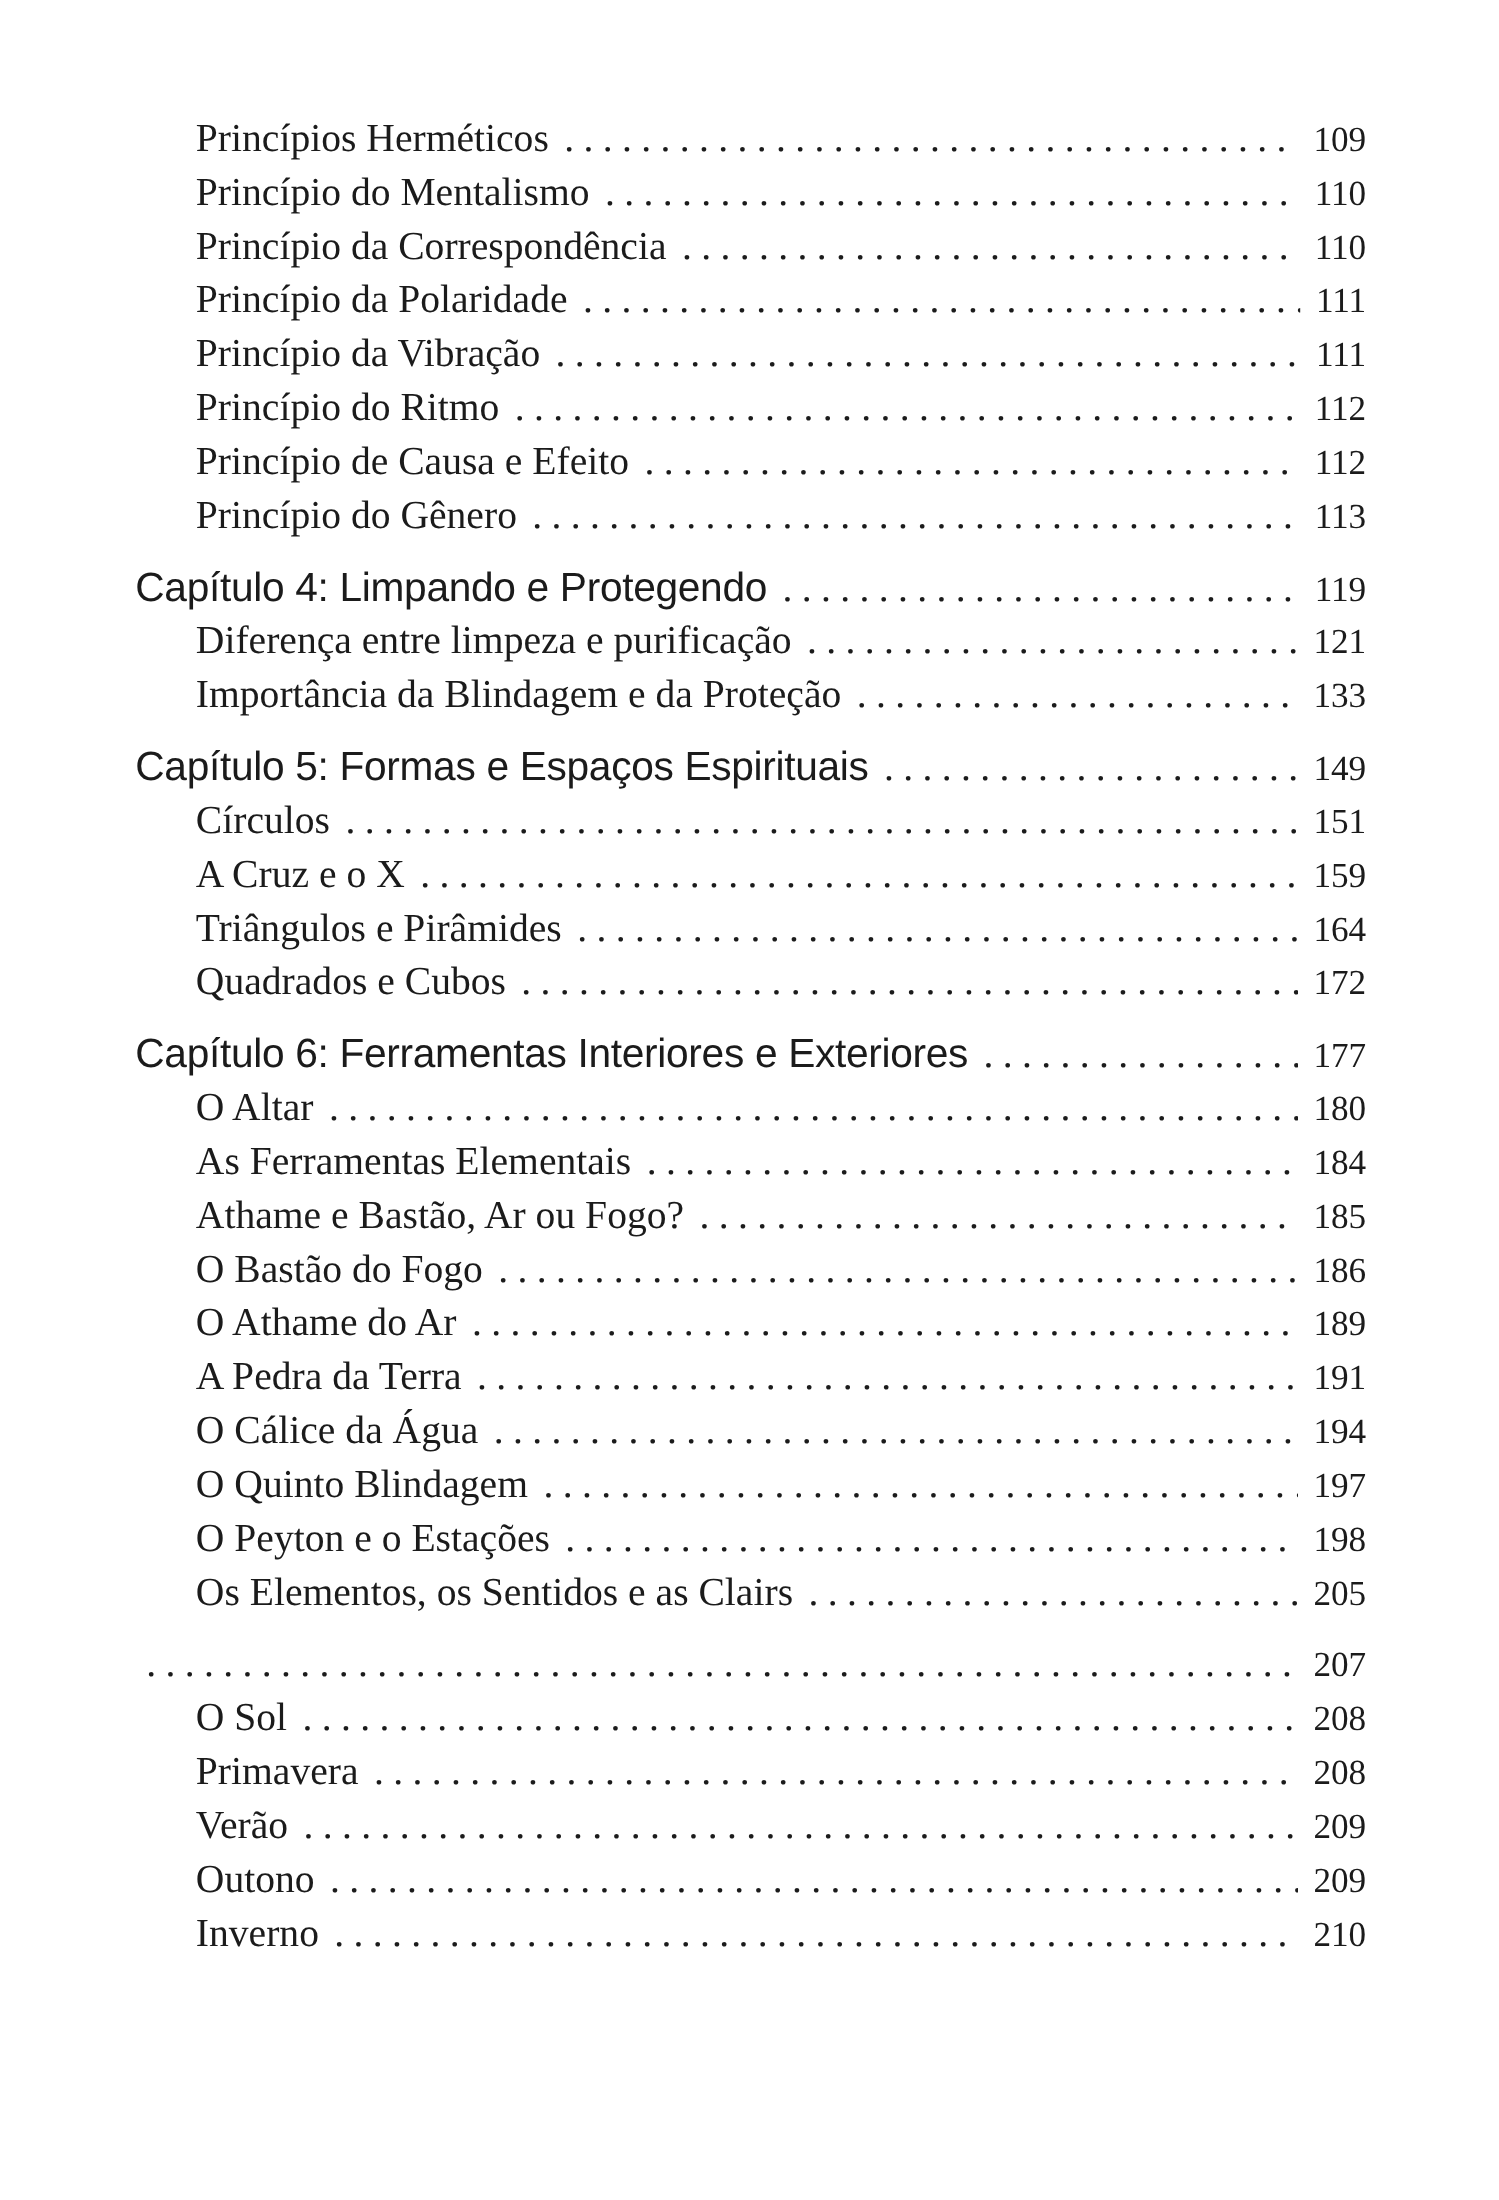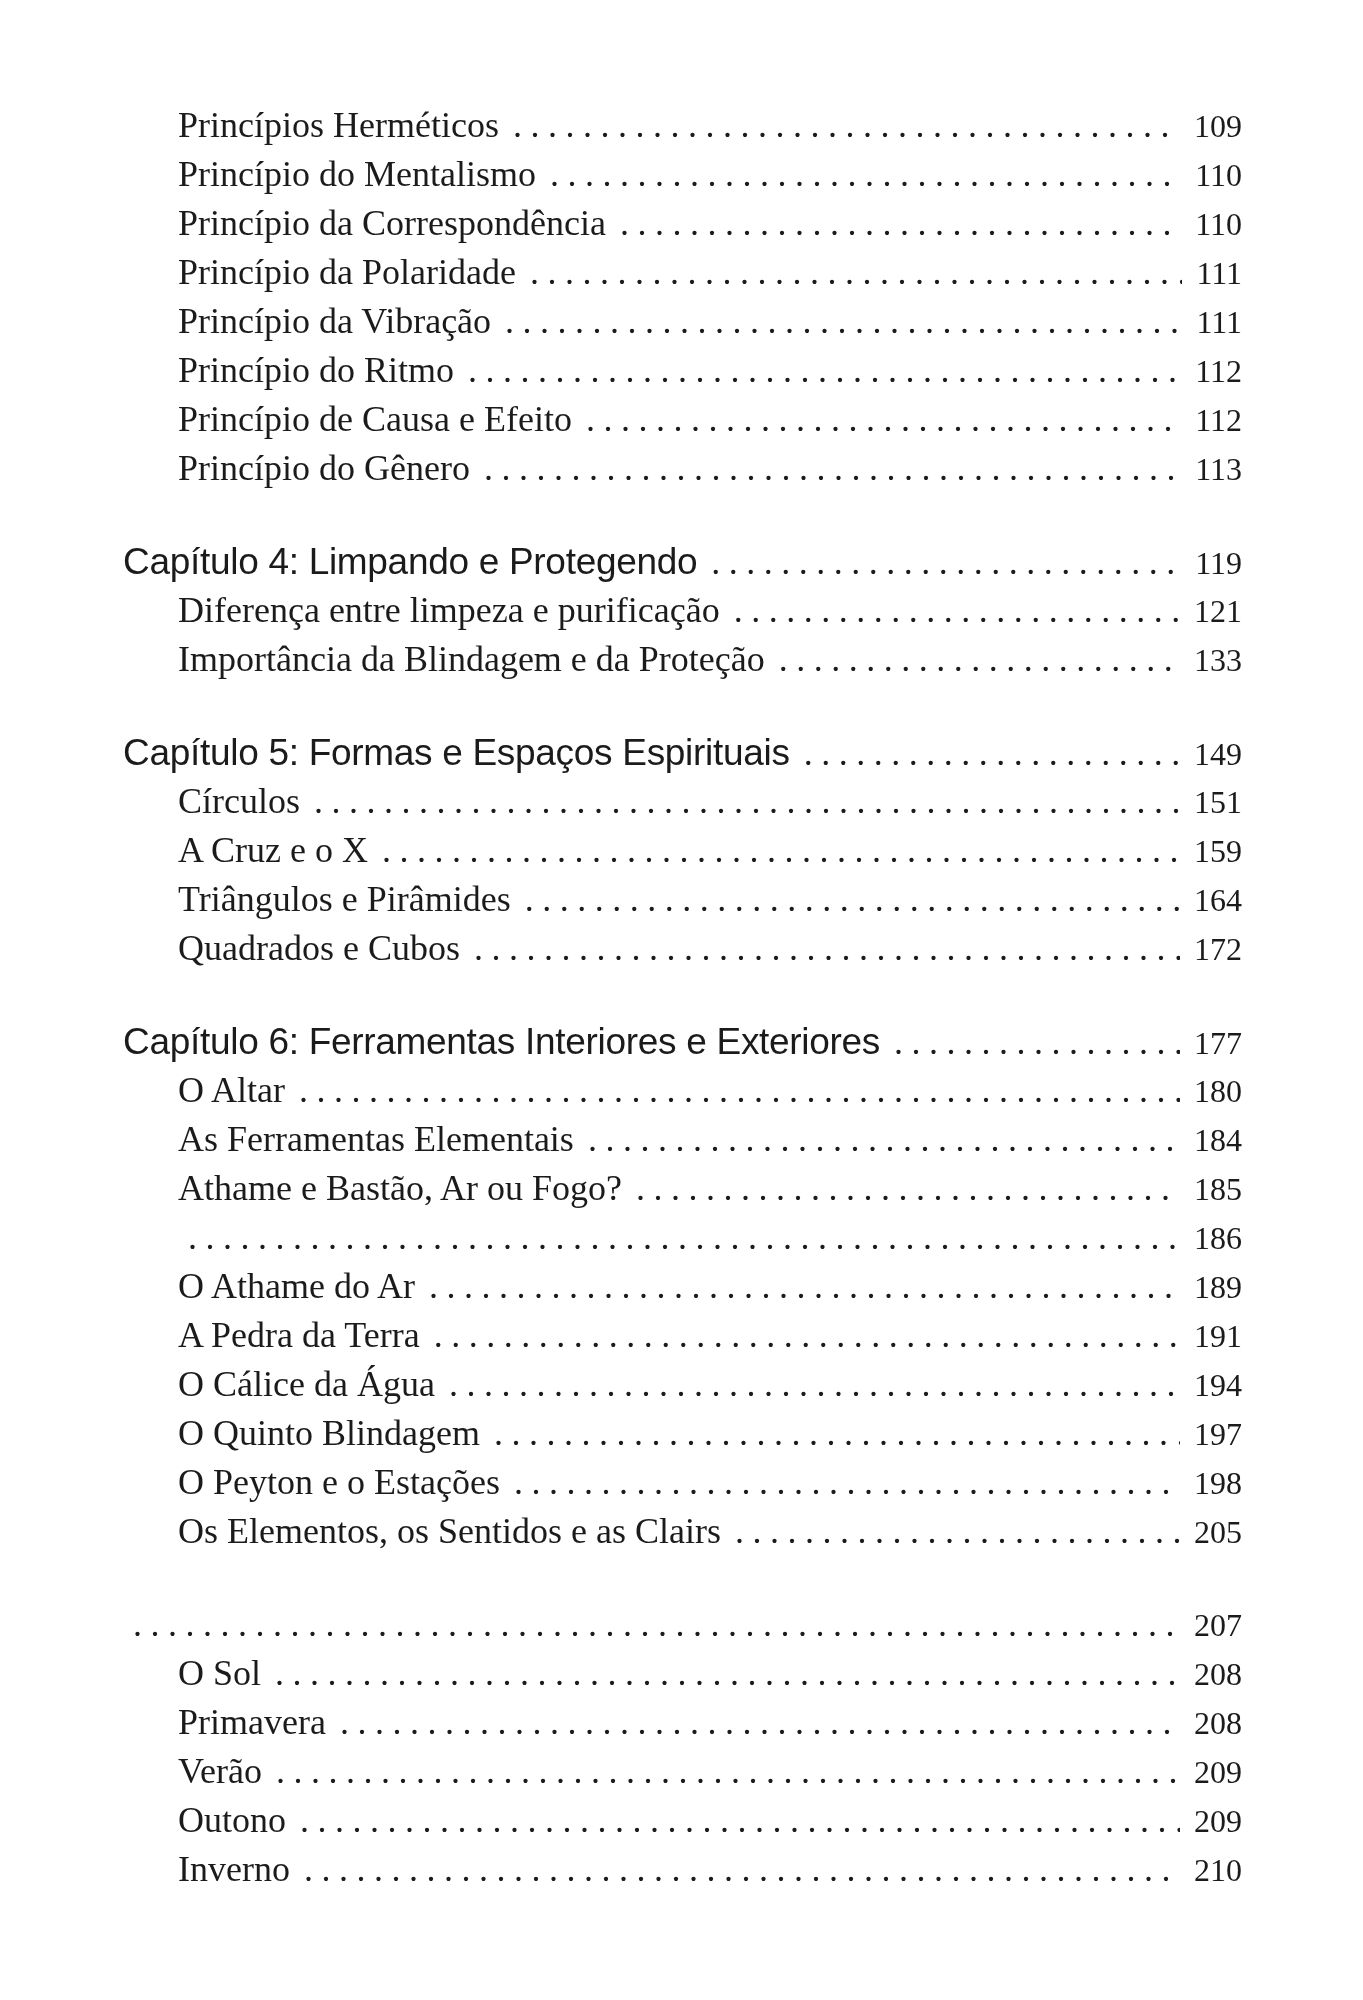--- a/index.html
+++ b/index.html
@@ -25,21 +25,21 @@
     display: flex;
     align-items: baseline;
     height: 49px;
     line-height: 49px;
     overflow: hidden;
   }
   .row.sub {
     padding-left: 55px;
   }
   .row.chapter {
-    margin-top: 44px;
+    margin-top: 16px;
   }
   .label {
     white-space: nowrap;
     flex: 0 0 auto;
     padding-right: 4px;
   }
   .row.sub .label {
     font-family: "Liberation Serif", "DejaVu Serif", serif;
     font-size: 36px;
     color: #1b1b1b;
@@ -170,20 +170,21 @@
         <span class="label">As Ferramentas Elementais</span>
         <span class="dots">........................................................................................................................</span>
         <span class="num">184</span>
       </div>
       <div class="row sub">
         <span class="label">Athame e Bastão, Ar ou Fogo?</span>
         <span class="dots">........................................................................................................................</span>
         <span class="num">185</span>
       </div>
       <div class="row sub">
+        <span class="label">O Bastão do Fogo</span>
         <span class="dots">........................................................................................................................</span>
         <span class="num">186</span>
       </div>
       <div class="row sub">
         <span class="label">O Athame do Ar</span>
         <span class="dots">........................................................................................................................</span>
         <span class="num">189</span>
       </div>
       <div class="row sub">
         <span class="label">A Pedra da Terra</span>

